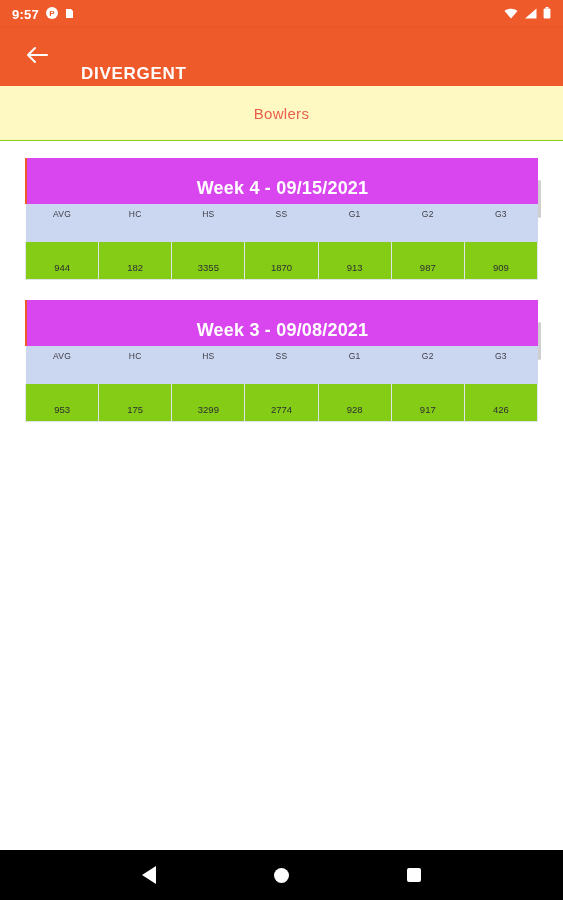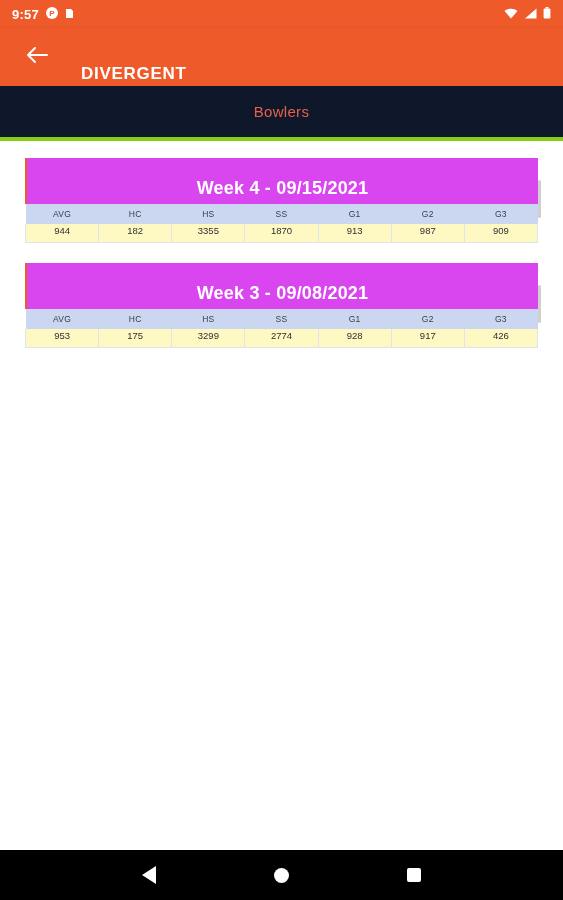--- a/index.html
+++ b/index.html
@@ -49,23 +49,23 @@
     font-size: 17px;
     font-weight: bold;
     letter-spacing: .7px;
     margin-left: 29px;
     margin-top: 34px;
   }
 
   
   .tab-bar {
     height: 55px; flex: 0 0 55px;
-    background: #0f172a;
+    background: #fef9c3;
     display: flex;
-    border-bottom: 4px solid #84cc16;
+    border-bottom: 1px solid #84cc16;
   }
   .tab {
     flex: 1 1 50%;
     display: flex; align-items: center; justify-content: center;
     position: relative;
     color: #E8604C;
     font-size: 15px;
     letter-spacing: .3px;
     cursor: pointer;
   }
@@ -107,29 +107,29 @@
     width: 100%;
     border-collapse: collapse;
     table-layout: fixed;
   }
   table.stats th {
     background: #CBD6F0;
     color: #3c3c45;
     font-size: 8.5px;
     font-weight: normal;
     text-align: center;
-    padding: 5px 0 5px 0;
+    padding: 5px 0 23px 0;
     letter-spacing: .3px;
   }
   table.stats td {
-    background: #fef9c3;
+    background: #84cc16;
     color: #2e2e33;
     font-size: 9.5px;
     text-align: center;
-    padding: 1px 0 6px 0;
+    padding: 20px 0 6px 0;
     border: 1px solid #dfe3ea;
     border-top: none;
   }
   table.stats td:first-child { border-left: 1px solid #dfe3ea; }
   .scroll-hint {
     position: absolute;
     top: 22px; right: -3px;
     width: 3px; height: 38px;
     background: #cfcfcf;
     border-radius: 2px;

